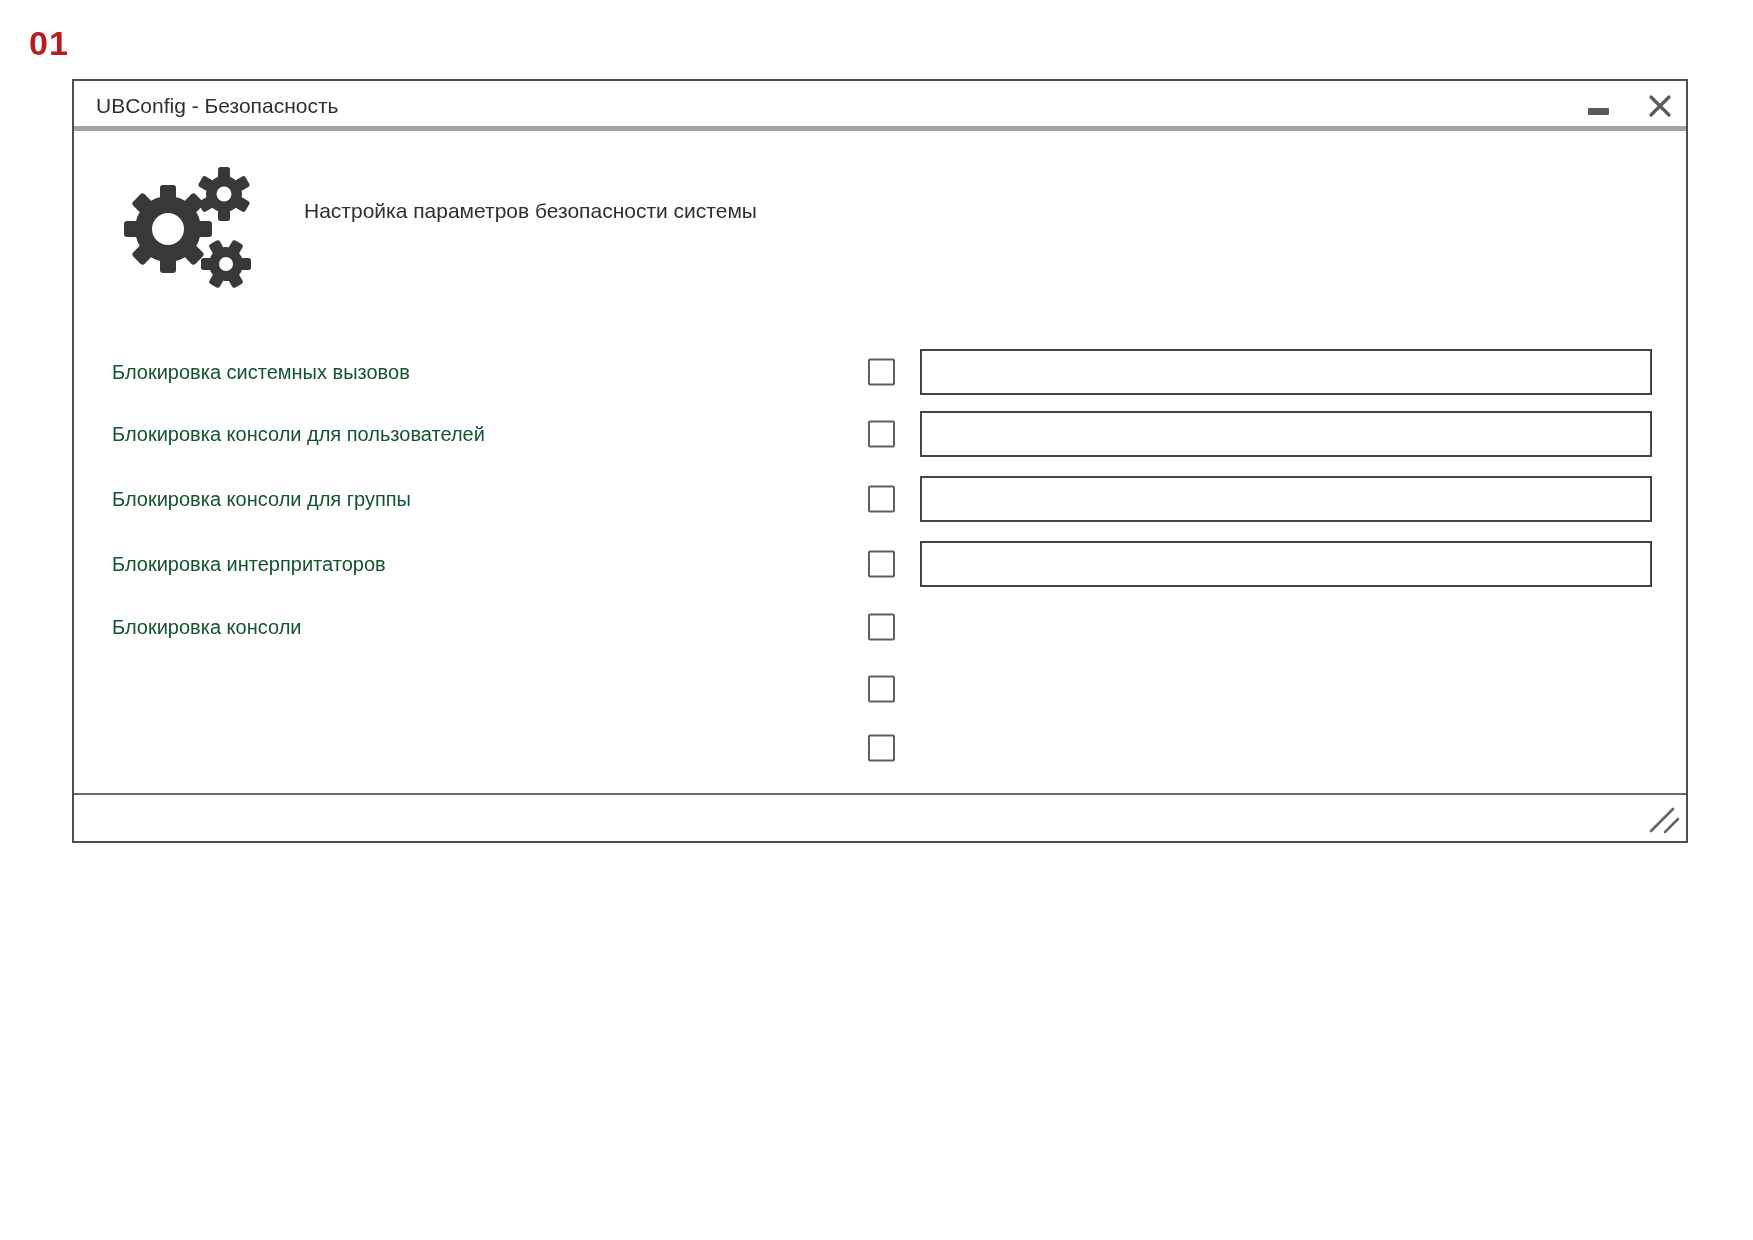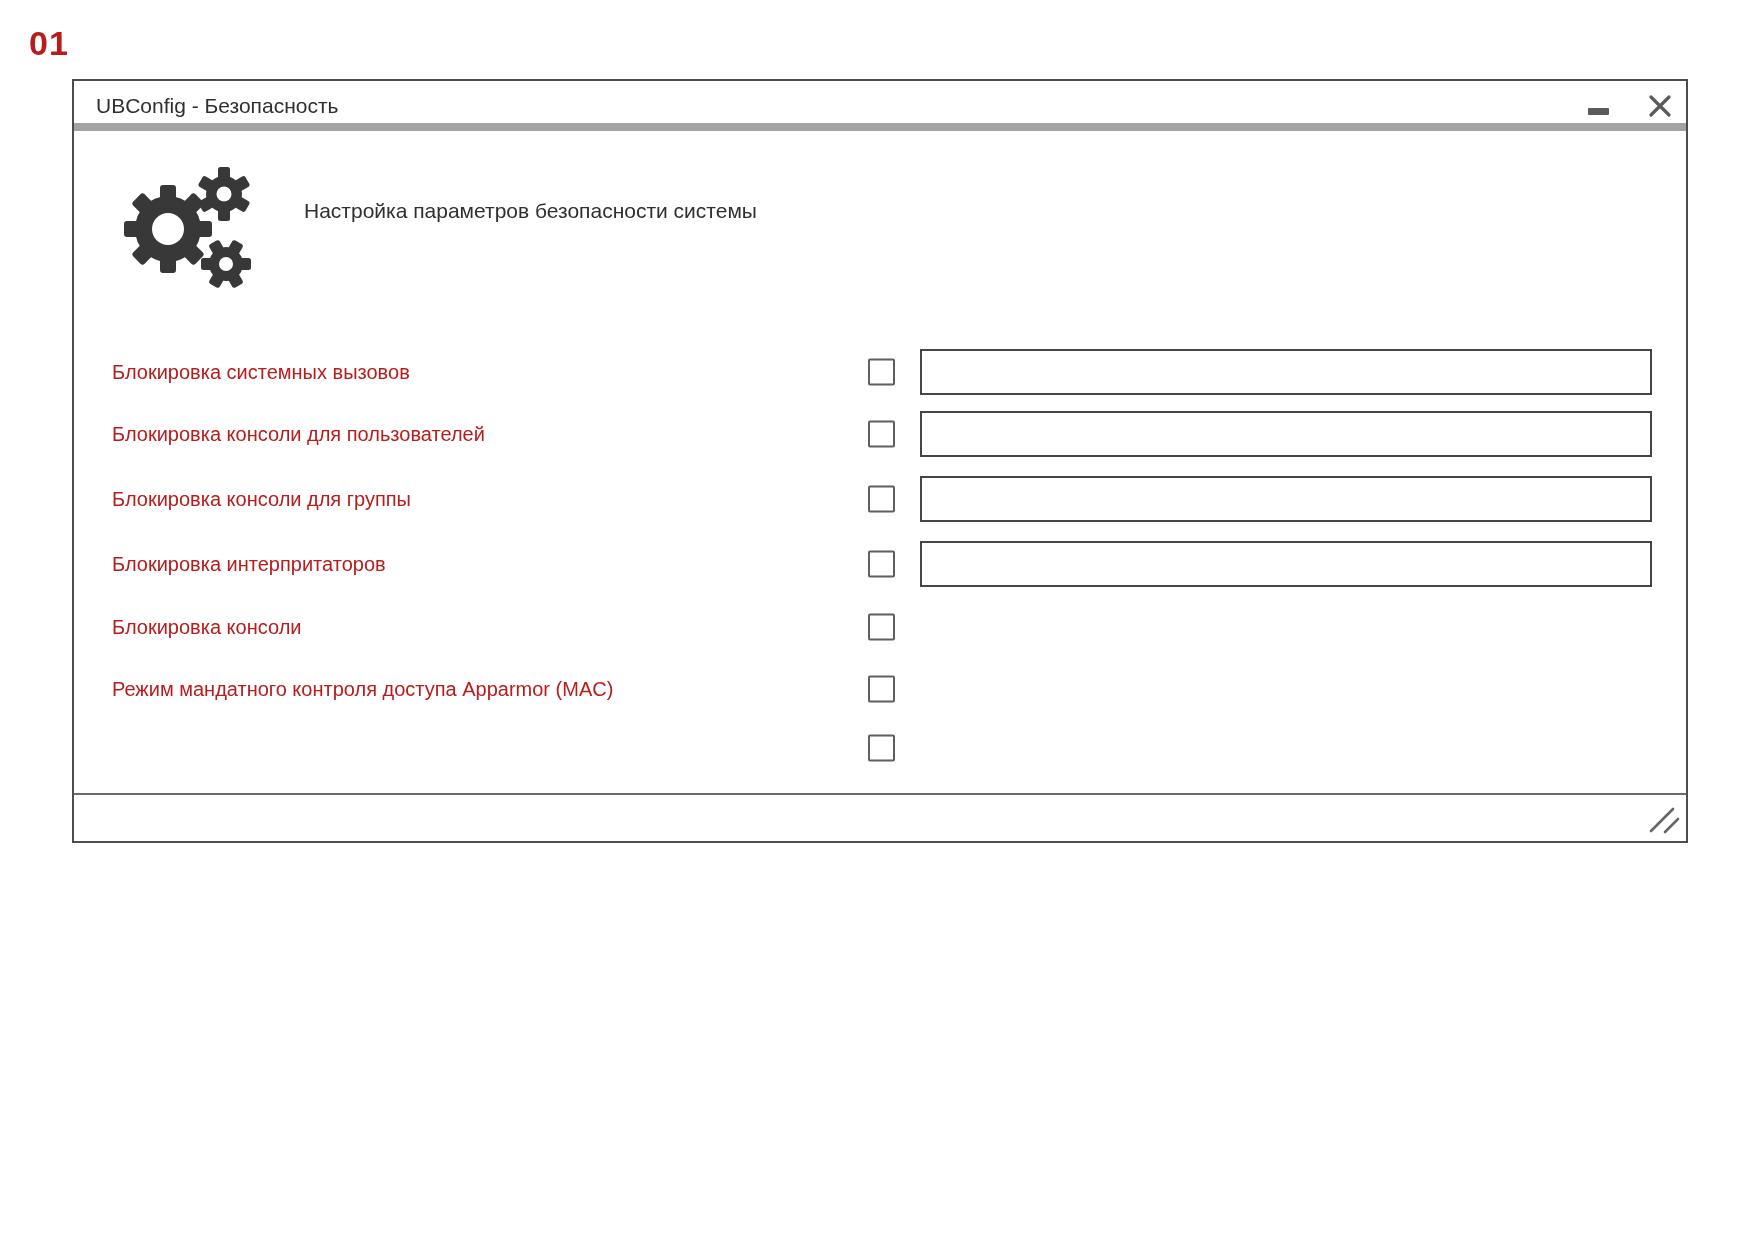--- a/index.html
+++ b/index.html
@@ -5,33 +5,33 @@
   * { margin:0; padding:0; box-sizing:border-box; }
   html,body { width:1753px; height:1240px; background:#ffffff; overflow:hidden;
               font-family:"Liberation Sans", sans-serif; }
 
   .figure-label { position:absolute; left:29px; top:24px; font-size:34px; font-weight:bold;
                   color:#b91c1c; letter-spacing:1px; }
 
   .window { position:absolute; left:72px; top:79px; width:1616px; height:764px;
             border:2px solid #4d4d4d; background:#ffffff; }
 
-  .titlebar { position:relative; height:50px; border-bottom:8px solid #a3a3a3; }
+  .titlebar { position:relative; height:50px; border-bottom:5px solid #a3a3a3; }
   .window-title { position:absolute; left:22px; top:0; line-height:50px; font-size:21px;
                   color:#2f2f2f; }
   .min-btn { position:absolute; left:1514px; top:27px; width:21px; height:7px;
              background:#5a5a5a; border-radius:1px; cursor:pointer; }
   .close-btn { position:absolute; left:1574px; top:13px; width:24px; height:24px; cursor:pointer; }
 
   .header-icon { position:absolute; left:49px; top:86px; width:135px; height:130px; }
   .header-text { position:absolute; left:230px; top:118px; font-size:21px; color:#2f2f2f; }
 
   .row { position:absolute; left:0; width:100%; height:52px; }
   .row-label { position:absolute; left:38px; top:50%; transform:translateY(-50%);
-               font-size:20px; color:#b91c1c; white-space:nowrap; }
+               font-size:20px; color:#14532d; white-space:nowrap; }
   .checkbox { position:absolute; left:794px; top:50%; transform:translateY(-50%);
               appearance:none; -webkit-appearance:none; width:27px; height:27px;
               border:2px solid #5f5f5f; border-radius:2px; background:#fff; cursor:pointer; }
   .checkbox:checked::after { content:"✓"; position:absolute; left:3px; top:-2px;
               font-size:22px; color:#2d2d2d; }
   .text-input { position:absolute; left:846px; top:50%; transform:translateY(-50%);
                 width:732px; height:46px; border:2px solid #454545; background:#fff;
                 font-size:19px; font-family:"Liberation Sans", sans-serif;
                 color:#2d2d2d; padding:0 10px; outline:none; }
 
@@ -125,21 +125,20 @@
     <span class="row-label">Блокировка интерпритаторов</span>
     <input type="checkbox" class="checkbox" style="">
     <input type="text" class="text-input" placeholder="" style="">
   </div>
       <div class="row" style="top: 520px;">
     <span class="row-label">Блокировка консоли</span>
     <input type="checkbox" class="checkbox" style="">
 
   </div>
       <div class="row" style="top: 582px;">
-    <span class="row-label">Режим мандатного контроля доступа Apparmor (MAC)</span>
     <input type="checkbox" class="checkbox" style="">
 
   </div>
       <div class="row" style="top: 641px;">
     <input type="checkbox" class="checkbox" style="">
 
   </div>
     </div>
 
   <div class="statusbar">

